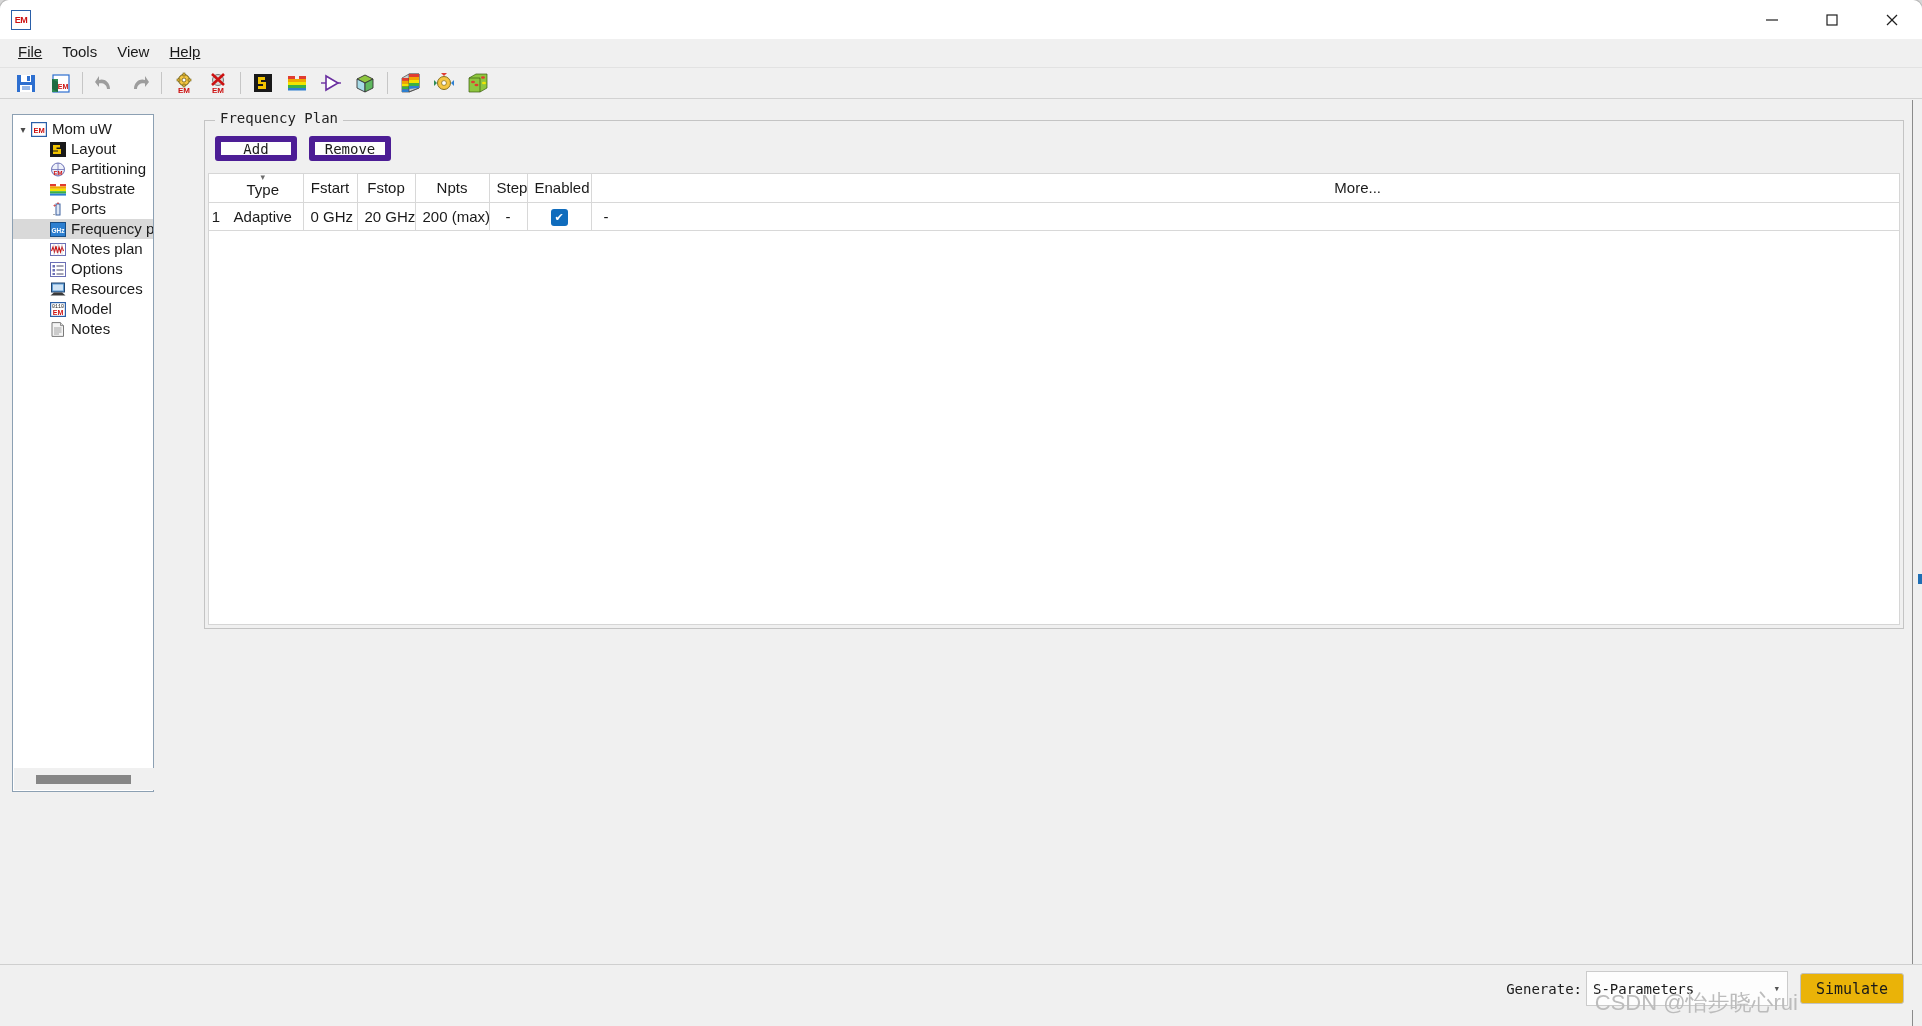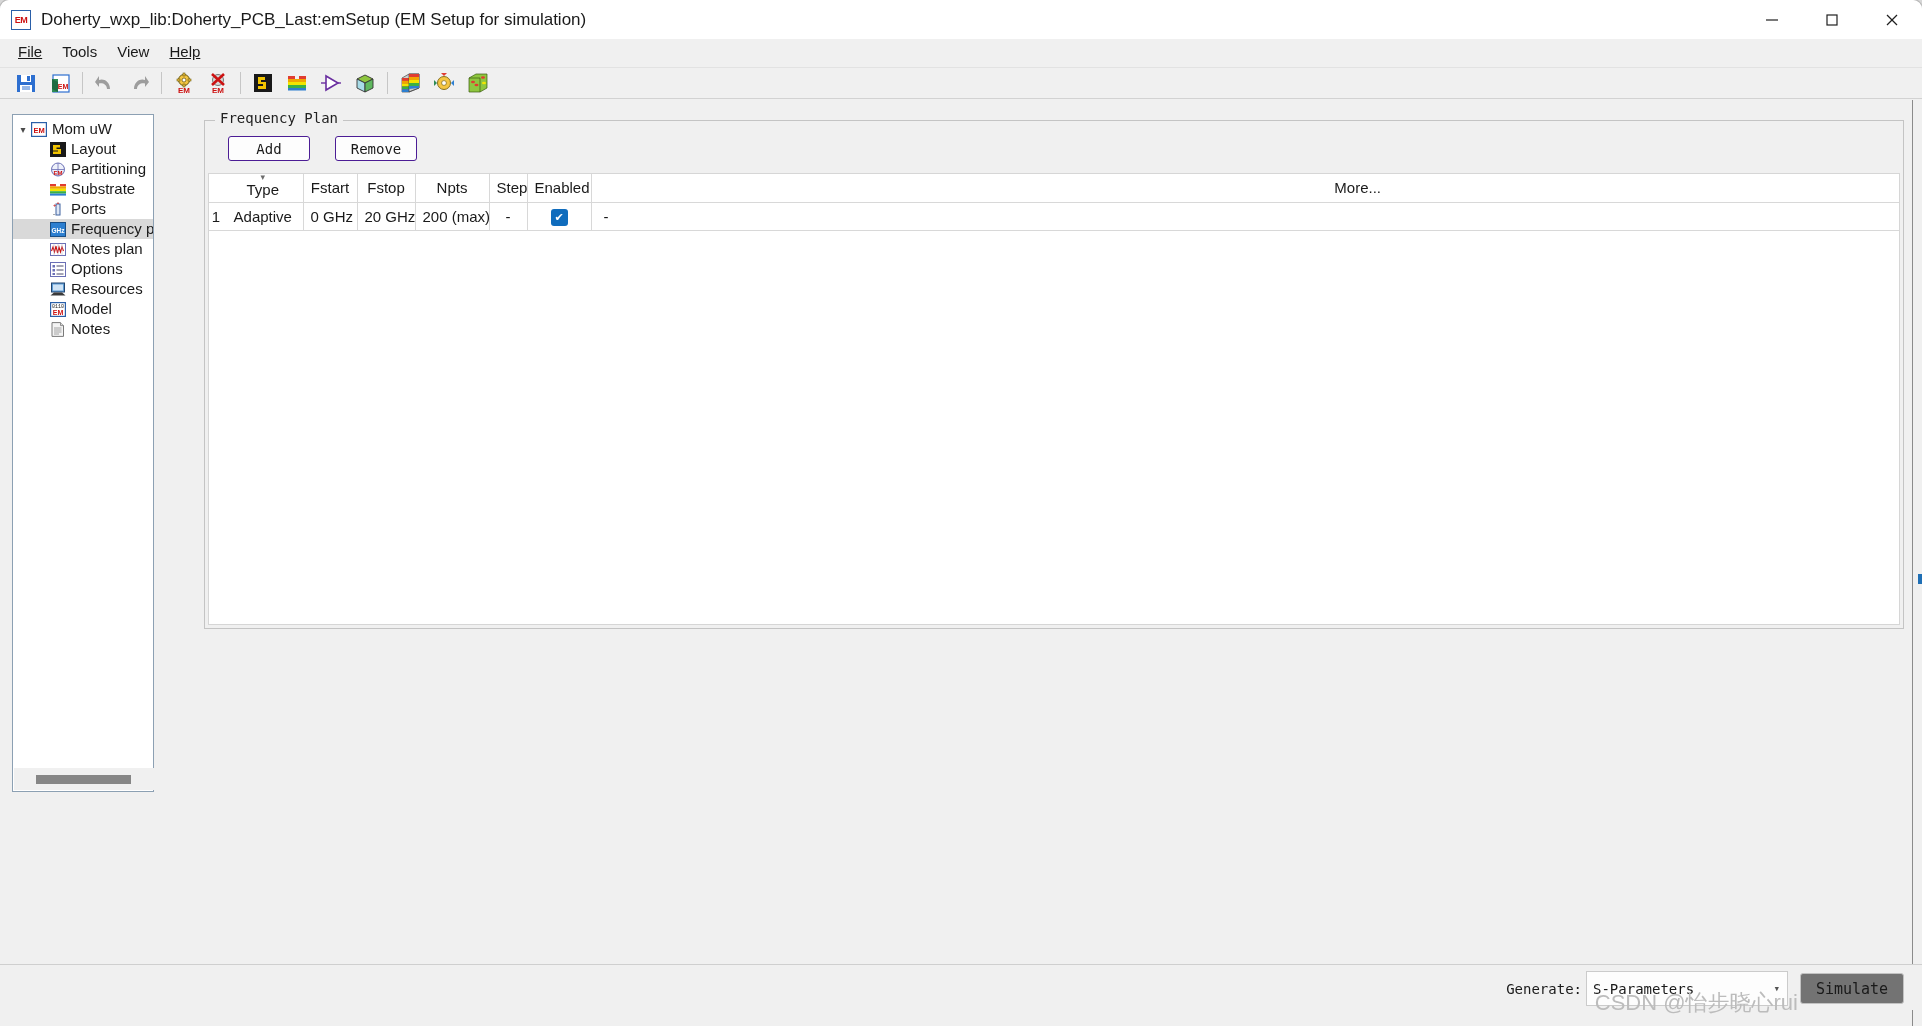--- a/index.html
+++ b/index.html
@@ -163,28 +163,27 @@
     white-space: nowrap;
   }
   .btn-row {
     position: absolute;
     left: 10px; top: 15px;
     display: flex;
   }
   .btn {
     width: 82px; height: 25px;
     background: #fdfdfd;
-    border: 1px solid #4c1d95;
+    border: 6px solid #4c1d95;
     border-radius: 3px;
     font-family: "DejaVu Sans Mono", monospace;
     font-size: 14px;
     color: #1a1a1a;
     display: flex; align-items: center; justify-content: center;
     margin-right: 12px;
-    margin-left: 13px;
   }
 
   
   .table-wrap {
     position: absolute;
     left: 3px; top: 52px;
     width: 1692px; height: 452px;
     background: #ffffff;
     border: 1px solid #d6d6d6;
     overflow: hidden;
@@ -266,21 +265,21 @@
     position: relative;
   }
   .combo-arrow {
     position: absolute; right: 7px; top: 50%;
     transform: translateY(-55%);
     font-size: 11px; color: #555;
   }
   .sim-btn {
     margin-left: 12px;
     width: 104px; height: 31px;
-    background: #737373;
+    background: #eab308;
     border: 1px solid #c2c2c2;
     border-radius: 3px;
     font-family: "DejaVu Sans Mono", monospace;
     font-size: 15px; color: #1a1a1a;
     display: flex; align-items: center; justify-content: center;
   }
 
   
   .right-edge {
     position: absolute;
@@ -307,21 +306,20 @@
     font-family: "Liberation Sans", sans-serif;
   }
 </style>
 </head>
 <body>
 
 <div class="window">
 
   <div class="titlebar">
     <div class="title-icon">EM</div>
-    <div class="title-text">Doherty_wxp_lib:Doherty_PCB_Last:emSetup (EM Setup for simulation)</div>
     <div class="win-controls">
       <div class="win-btn">
         <svg width="14" height="14" viewBox="0 0 14 14">
             <line x1="1" y1="7" x2="13" y2="7" stroke="currentColor" stroke-width="1.2"></line>
           </svg>
       </div>
       <div class="win-btn">
         <svg width="14" height="14" viewBox="0 0 14 14">
             <rect x="2" y="2" width="10" height="10" fill="none" stroke="currentColor" stroke-width="1.2"></rect>
           </svg>

